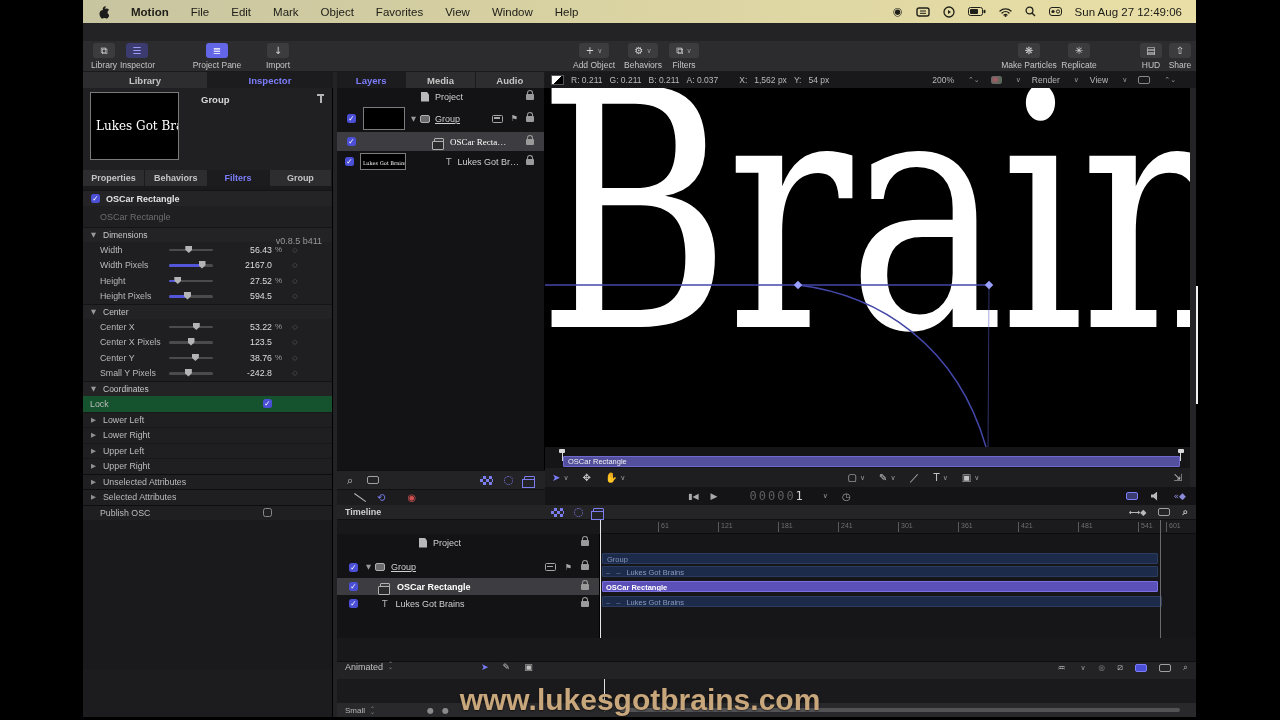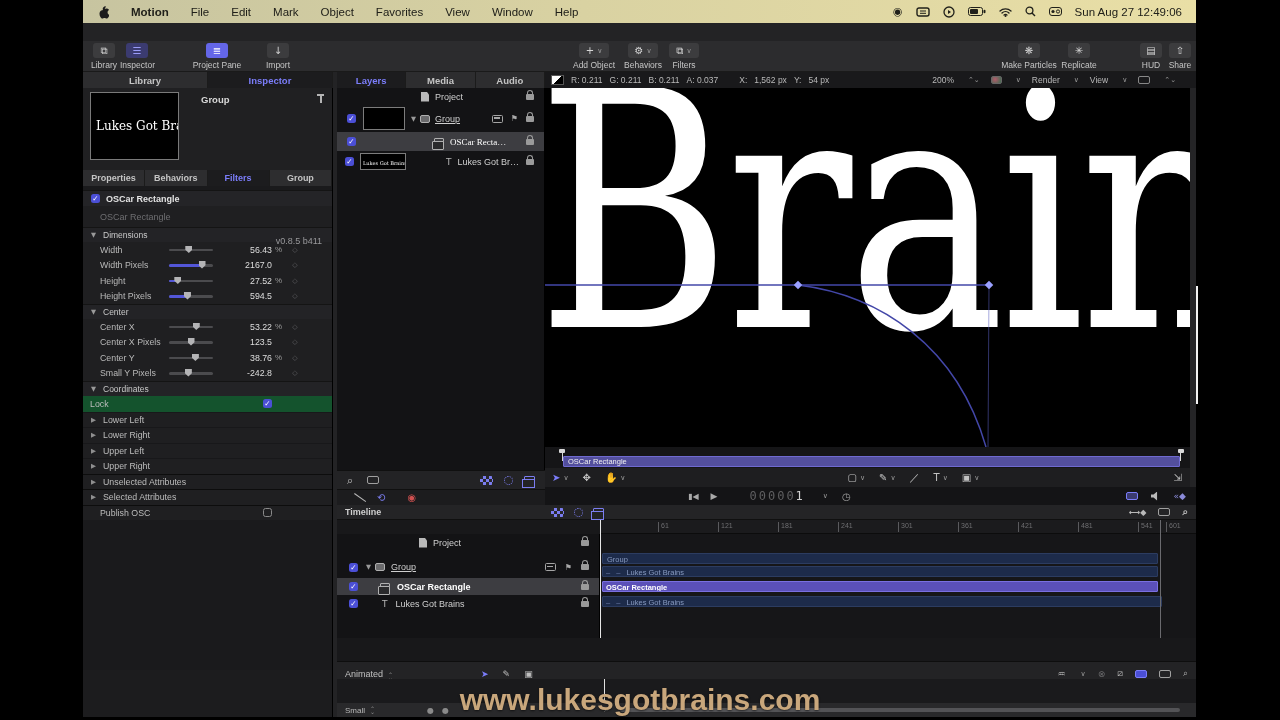--- a/index.html
+++ b/index.html
@@ -136,21 +136,21 @@
   .tick { position:absolute; top:2px; font-size:7px; color:#6f6f72; border-left:1px solid #5a5a5d; padding-left:2px; height:10px; }
   .tl-left { position:absolute; left:0; top:29px; width:263px; height:104px; background:#131315; border-right:1px solid #000; }
   .tl-tracks { position:absolute; left:263px; top:29px; width:596px; height:104px; background:#161618; }
   .bar { position:absolute; left:2px; width:556px; height:11px; border-radius:1px; font-size:7.5px; line-height:11px; white-space:nowrap; overflow:hidden; }
   .bar.blue { background:#1d2b4a; color:#8799bf; border:1px solid #2c3c60; }
   .bar.purple { background:#5b50b8; color:#fff; font-weight:bold; border:1px solid #7a70e0; }
   .bar .dashes { color:#6c7ea8; margin:0 4px 0 3px; letter-spacing:2px; }
   .playhead { position:absolute; left:263px; top:15px; width:1px; height:118px; background:#e6e6e6; }
   .endmark { position:absolute; top:15px; width:1px; height:118px; background:#6a6a6e; }
   .tl-bottom { position:absolute; left:0; top:156px; width:100%; height:18px; background:#232325; border-top:1px solid #0e0e0e;
-     display:flex; align-items:flex-end; font-size:9px; color:#c0c0c0; }
+     display:flex; align-items:flex-start; font-size:9px; color:#c0c0c0; }
   .kfeditor { position:absolute; left:0; top:174px; width:100%; height:24px; background:#1a1a1c; }
   .smallrow { position:absolute; left:0; top:198px; width:100%; height:14px; background:#29292b; display:flex; align-items:center;
      font-size:8px; color:#b9b9b9; }
   .scrollbar { position:absolute; left:283px; top:203px; width:560px; height:4px; background:#535356; border-radius:2px; }
   .stepper { color:#8f8f8f; font-size:6px; line-height:3.2px; display:inline-block; margin-left:5px; font-family:"DejaVu Sans",sans-serif; }
 
   .watermark { position:absolute; left:50%; top:683px; transform:translateX(-50%); font-size:30px; font-weight:bold;
      color:#c9a77c; text-shadow:0 1px 2px rgba(0,0,0,.55); white-space:nowrap; }
   .sliver { position:absolute; left:1196px; top:286px; width:2px; height:118px; background:#f2f2f2; }
   .glyph { font-family:"DejaVu Sans",sans-serif; }

